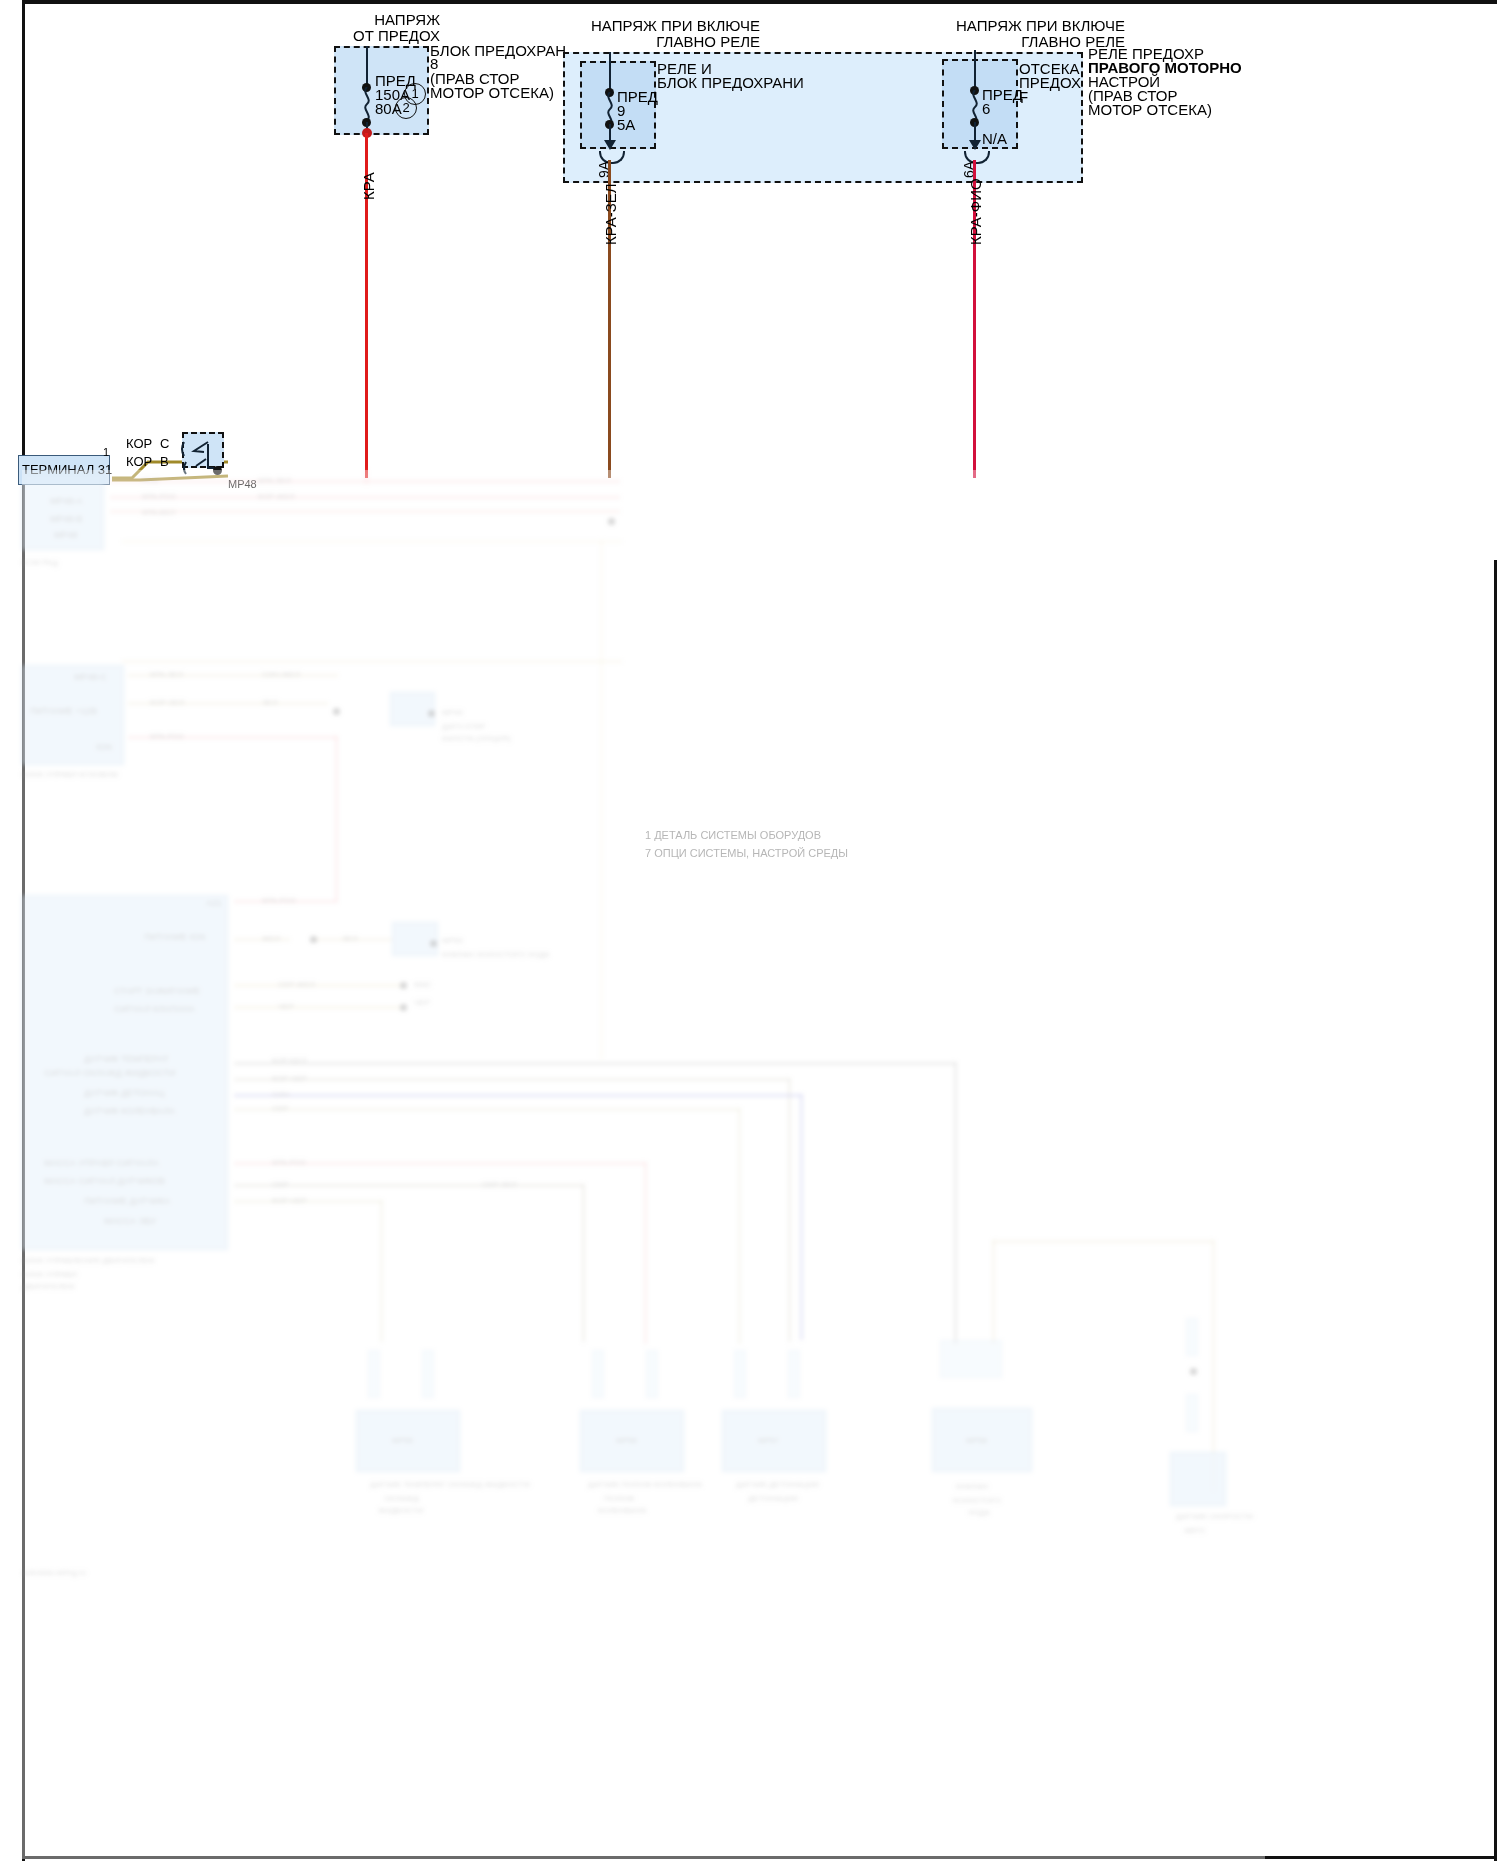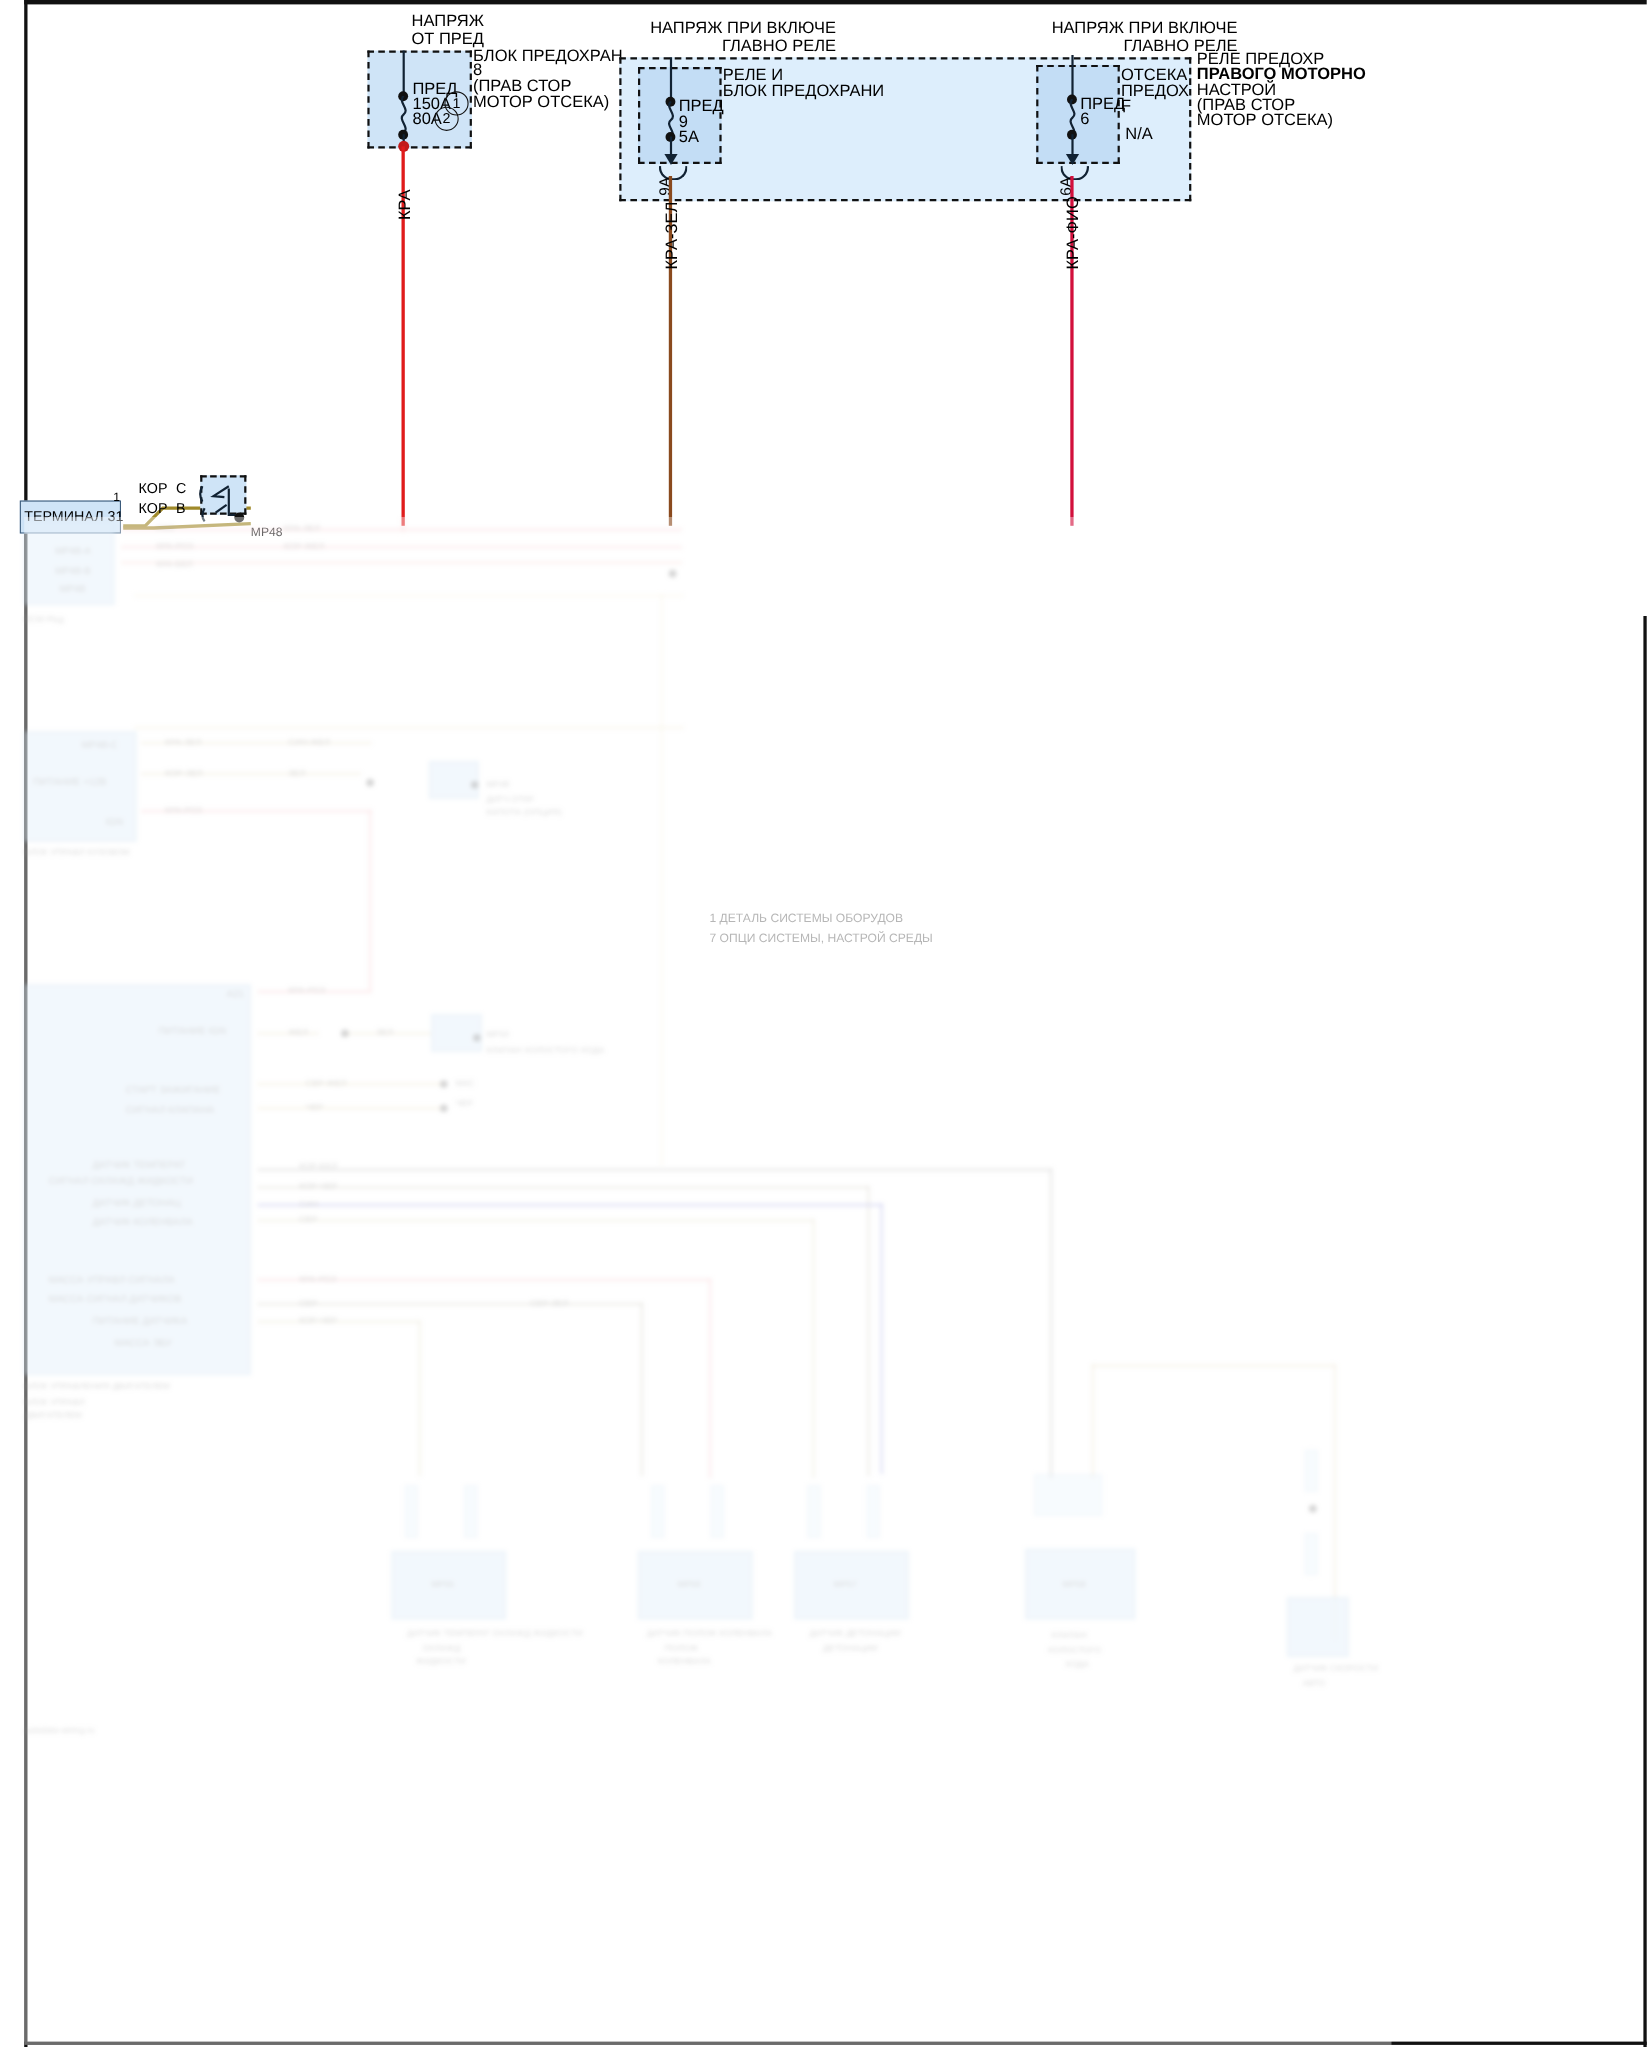--- a/index.html
+++ b/index.html
@@ -53,21 +53,21 @@
 <body>
 
 <div id="sheet">
 
   <div class="frame-top-dark"></div>
   <div class="frame-left"></div>
   <div class="frame-right"></div>
   <div class="frame-bottom"></div>
 
   <div class="lbl c" style="left:300px;top:11px;width:140px;font-size:15px;">НАПРЯЖ</div>
-  <div class="lbl c" style="left:300px;top:27px;width:140px;font-size:15px;">ОТ ПРЕД</div>
+  <div class="lbl c" style="left:300px;top:27px;width:140px;font-size:15px;">ОТ ПРЕДОХ</div>
 
   <div class="dashbox" style="left:334px;top:46px;width:95px;height:89px;"></div>
 
   <div class="lbl" style="left:430px;top:42px;">БЛОК ПРЕДОХРАН</div>
   <div class="lbl" style="left:430px;top:55px;">8</div>
   <div class="lbl" style="left:430px;top:70px;">(ПРАВ СТОР</div>
   <div class="lbl" style="left:430px;top:84px;">МОТОР ОТСЕКА)</div>
 
   <div class="wv" style="left:366px;top:46px;height:41px;background:#123;width:2px;"></div>
   <div class="dot" style="left:362px;top:83px;"></div>
@@ -142,21 +142,21 @@
         <path d="M7 0 C 1 6, 13 12, 7 17 C 1 22, 13 28, 7 34" fill="none" stroke="#123" stroke-width="2"></path>
       </svg>
   </div>
   <div class="dot" style="left:970px;top:118px;"></div>
   <div class="wv" style="left:974px;top:122px;height:24px;background:#123;width:2px;"></div>
   <div class="arrow" style="left:969px;top:140px;"></div>
   <div class="cup" style="left:964px;top:151px;"></div>
 
   <div class="lbl" style="left:982px;top:86px;">ПРЕД</div>
   <div class="lbl" style="left:982px;top:100px;">6</div>
-  <div class="lbl" style="left:982px;top:113px;margin-left:41px;">N/A</div>
+  <div class="lbl" style="left:982px;top:130px;">N/A</div>
 
   <div class="vtext" style="left:961px;top:178px;font-size:14px;">6A</div>
 
   <div class="wv" style="left:973px;top:160px;height:318px;background:#d2103c;width:3px;"></div>
   <div class="vtext" style="left:967px;top:245px;">КРА-ФИО</div>
 
   <div class="solidbox" style="left:18px;top:455px;width:92px;height:30px;"></div>
   <div class="lbl small" style="left:22px;top:461px;">ТЕРМИНАЛ 31</div>
   <div class="lbl tiny" style="left:103px;top:443px;">1</div>
 

